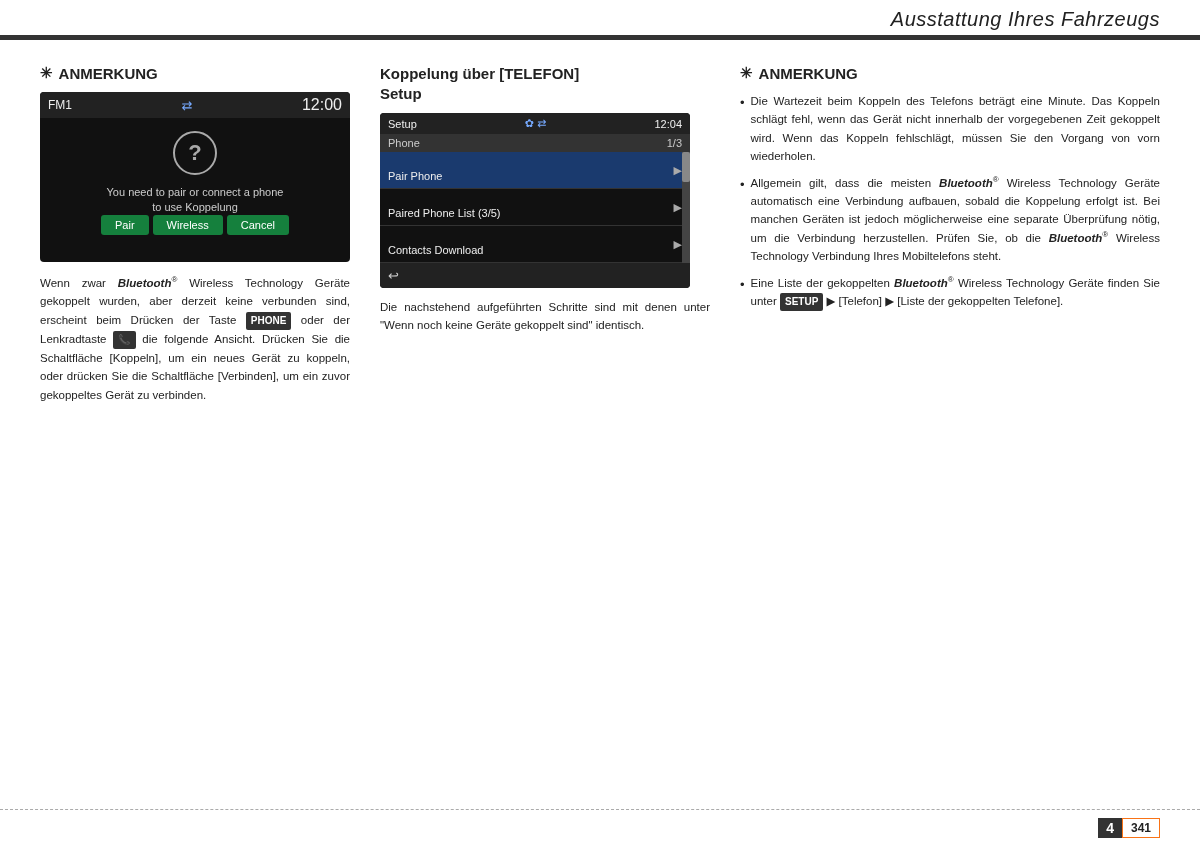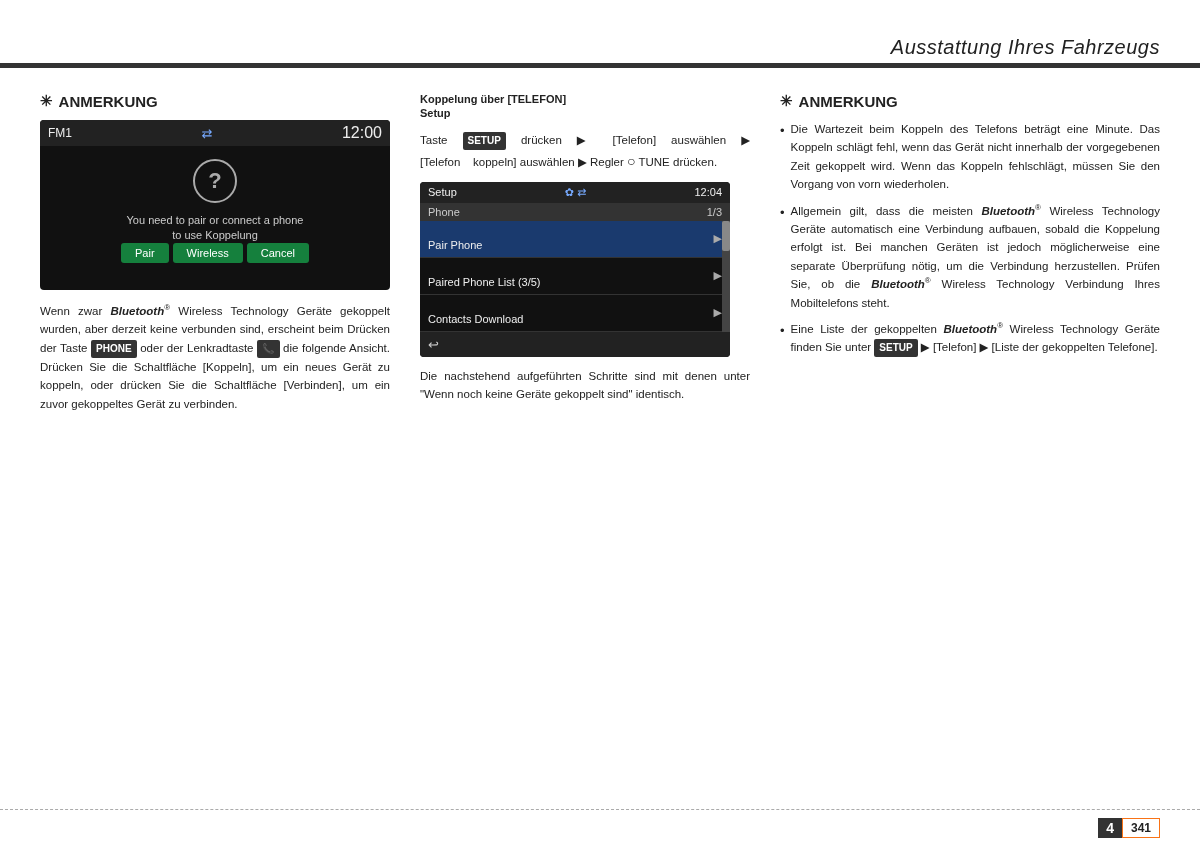--- a/index.html
+++ b/index.html
@@ -21,21 +21,20 @@
       align-items: center;
       padding: 8px 40px 4px 40px;
       border-bottom: 2px solid #333;
       margin-bottom: 0;
     }
     .top-header-title {
       font-size: 20px;
       font-style: italic;
       color: #222;
       letter-spacing: 0.5px;
-      margin-top: 28px;
     }
 
     
     .main-content {
       display: flex;
       flex-direction: row;
       padding: 24px 40px 20px 40px;
       gap: 30px;
       height: calc(845px - 110px);
     }
@@ -59,21 +58,21 @@
       font-weight: bold;
     }
 
     
     .screen-mockup {
       background: #111;
       border-radius: 4px;
       padding: 0;
       margin-bottom: 12px;
       overflow: hidden;
-      width: 350px;
+      width: 310px;
       height: 170px;
       position: relative;
     }
     .screen-topbar {
       display: flex;
       justify-content: space-between;
       align-items: center;
       background: #222;
       padding: 4px 8px;
       color: #ddd;
@@ -142,21 +141,21 @@
       background: #333;
       color: #fff;
       font-size: 10px;
       padding: 1px 5px;
       border-radius: 2px;
       vertical-align: middle;
     }
 
     
     .koppelung-heading {
-      font-size: 11px;
+      font-size: 15px;
       font-weight: bold;
       margin-bottom: 10px;
       line-height: 1.3;
     }
 
     .koppelung-text {
       font-size: 11.5px;
       line-height: 1.6;
       margin-bottom: 10px;
       text-align: justify;
@@ -322,23 +321,20 @@
       <span class="inline-badge">PHONE</span>
       oder der Lenkradtaste <span class="inline-phone-icon">📞</span> die folgende Ansicht. Drücken Sie die Schaltfläche [Koppeln], um ein neues Gerät zu koppeln, oder drücken Sie die Schaltfläche [Verbinden], um ein zuvor gekoppeltes Gerät zu verbinden.
     </p>
   </div>
 
   <div class="col-mid">
     <div class="koppelung-heading">
       <span>Koppelung über [TELEFON]</span><br>
       <span>Setup</span>
     </div>
-    <p class="koppelung-text">
-      Taste <span class="inline-badge">SETUP</span> drücken ▶ [Telefon] auswählen ▶ [Telefon&nbsp;&nbsp;&nbsp;&nbsp;koppeln] auswählen ▶ Regler <span style="font-size:14px;">○</span> TUNE drücken.
-    </p>
 
     <div class="setup-screen">
       <div class="setup-topbar">
         <span>Setup</span>
         <span style="font-size:11px;color:#7af;">✿ ⇄</span>
         <span>12:04</span>
       </div>
       <div class="setup-subheader">
         <span>Phone</span>
         <span>1/3</span>

